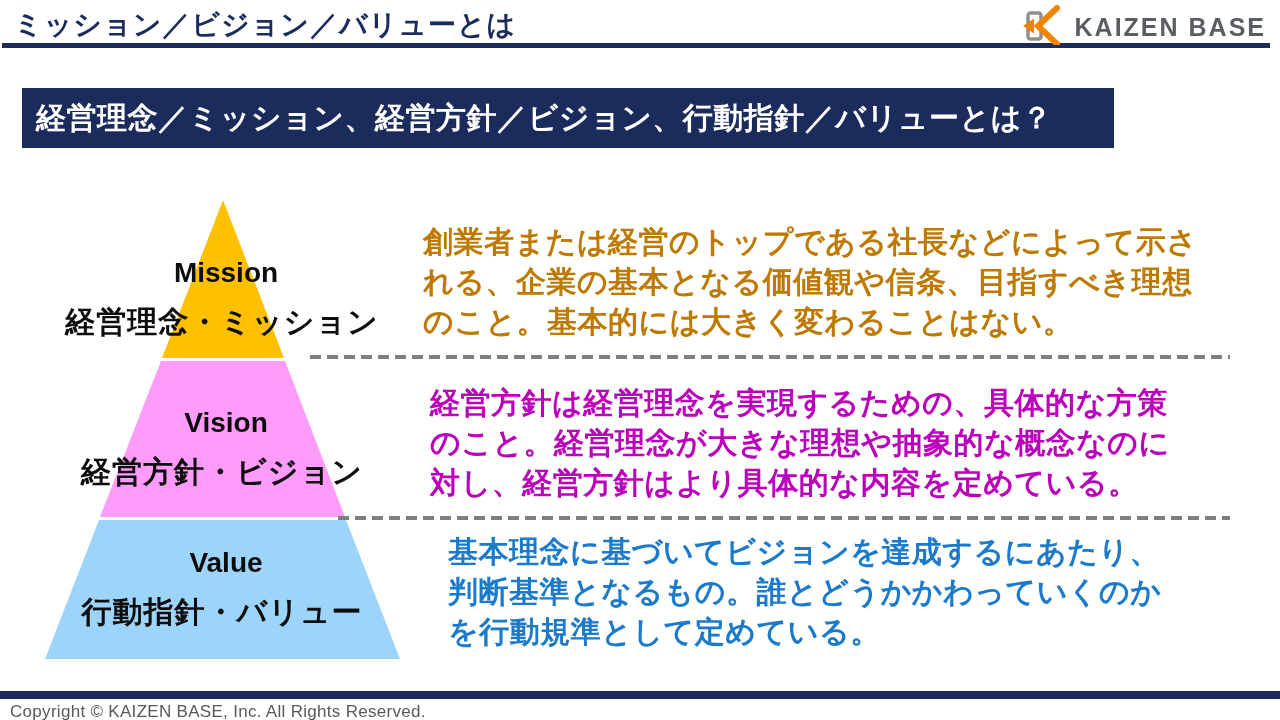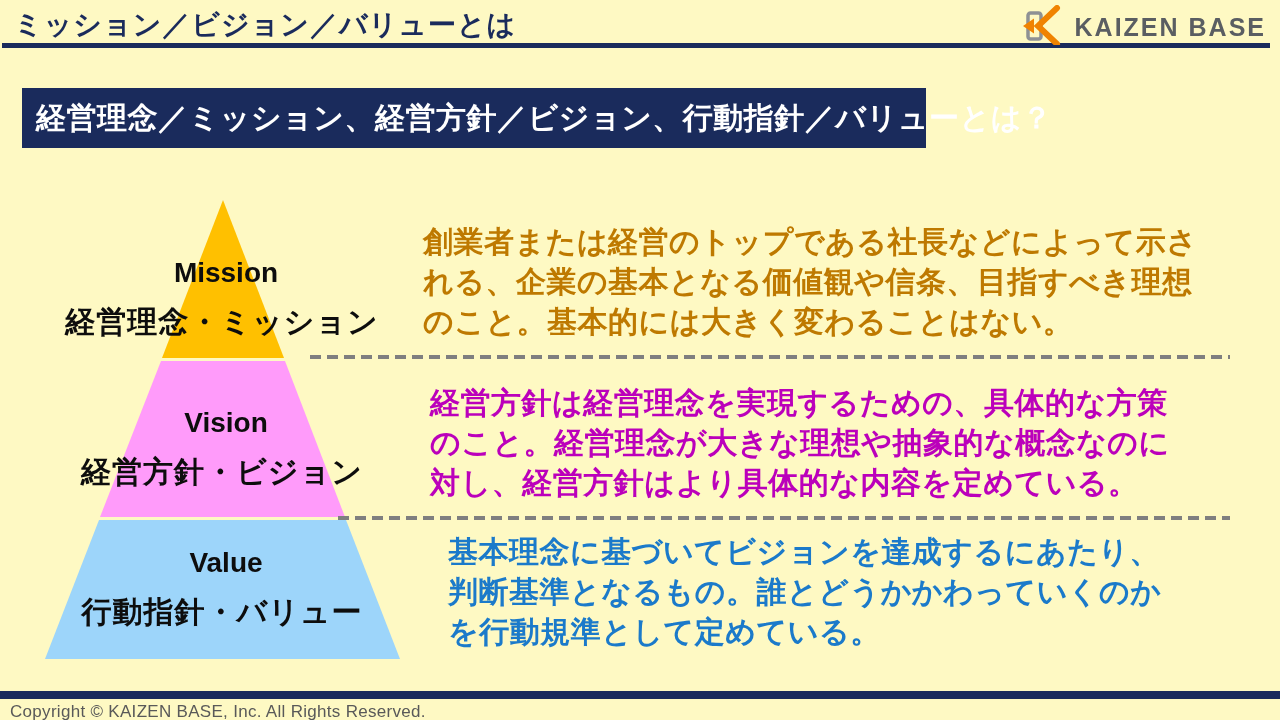--- a/index.html
+++ b/index.html
@@ -1,21 +1,21 @@
 <!DOCTYPE html>
 <html><head>
 <meta charset="utf-8">
 <style>
   * { margin: 0; padding: 0; box-sizing: border-box; }
   html, body { background: #e8e8e8; }
   body { font-family: "Liberation Sans", "DejaVu Sans", sans-serif; }
   .slide {
     position: relative;
     width: 1280px; height: 720px;
-    background: #fef9c3;
+    background: #ffffff;
     overflow: hidden;
   }
   
   .page-title {
     position: absolute; left: 14px; top: 6px;
     font-size: 28px; font-weight: bold;
     color: #1a2b5c; letter-spacing: 1px;
     white-space: nowrap;
   }
   .header-rule {
@@ -26,21 +26,21 @@
     position: absolute; right: 14px; top: 5px;
     display: flex; align-items: center; gap: 12px;
   }
   .logo-text {
     font-size: 25px; font-weight: 600; color: #5a5e62;
     letter-spacing: 2px; white-space: nowrap;
   }
   
   .banner {
     position: absolute; left: 22px; top: 88px;
-    width: 904px; height: 60px;
+    width: 1092px; height: 60px;
     background: #1a2b5c;
     display: flex; align-items: center;
     padding-left: 14px;
   }
   .banner-text {
     color: #ffffff; font-size: 30px; font-weight: bold;
     white-space: nowrap; letter-spacing: 0.5px;
   }
   
   .pyramid-svg { position: absolute; left: 0; top: 190px; }

